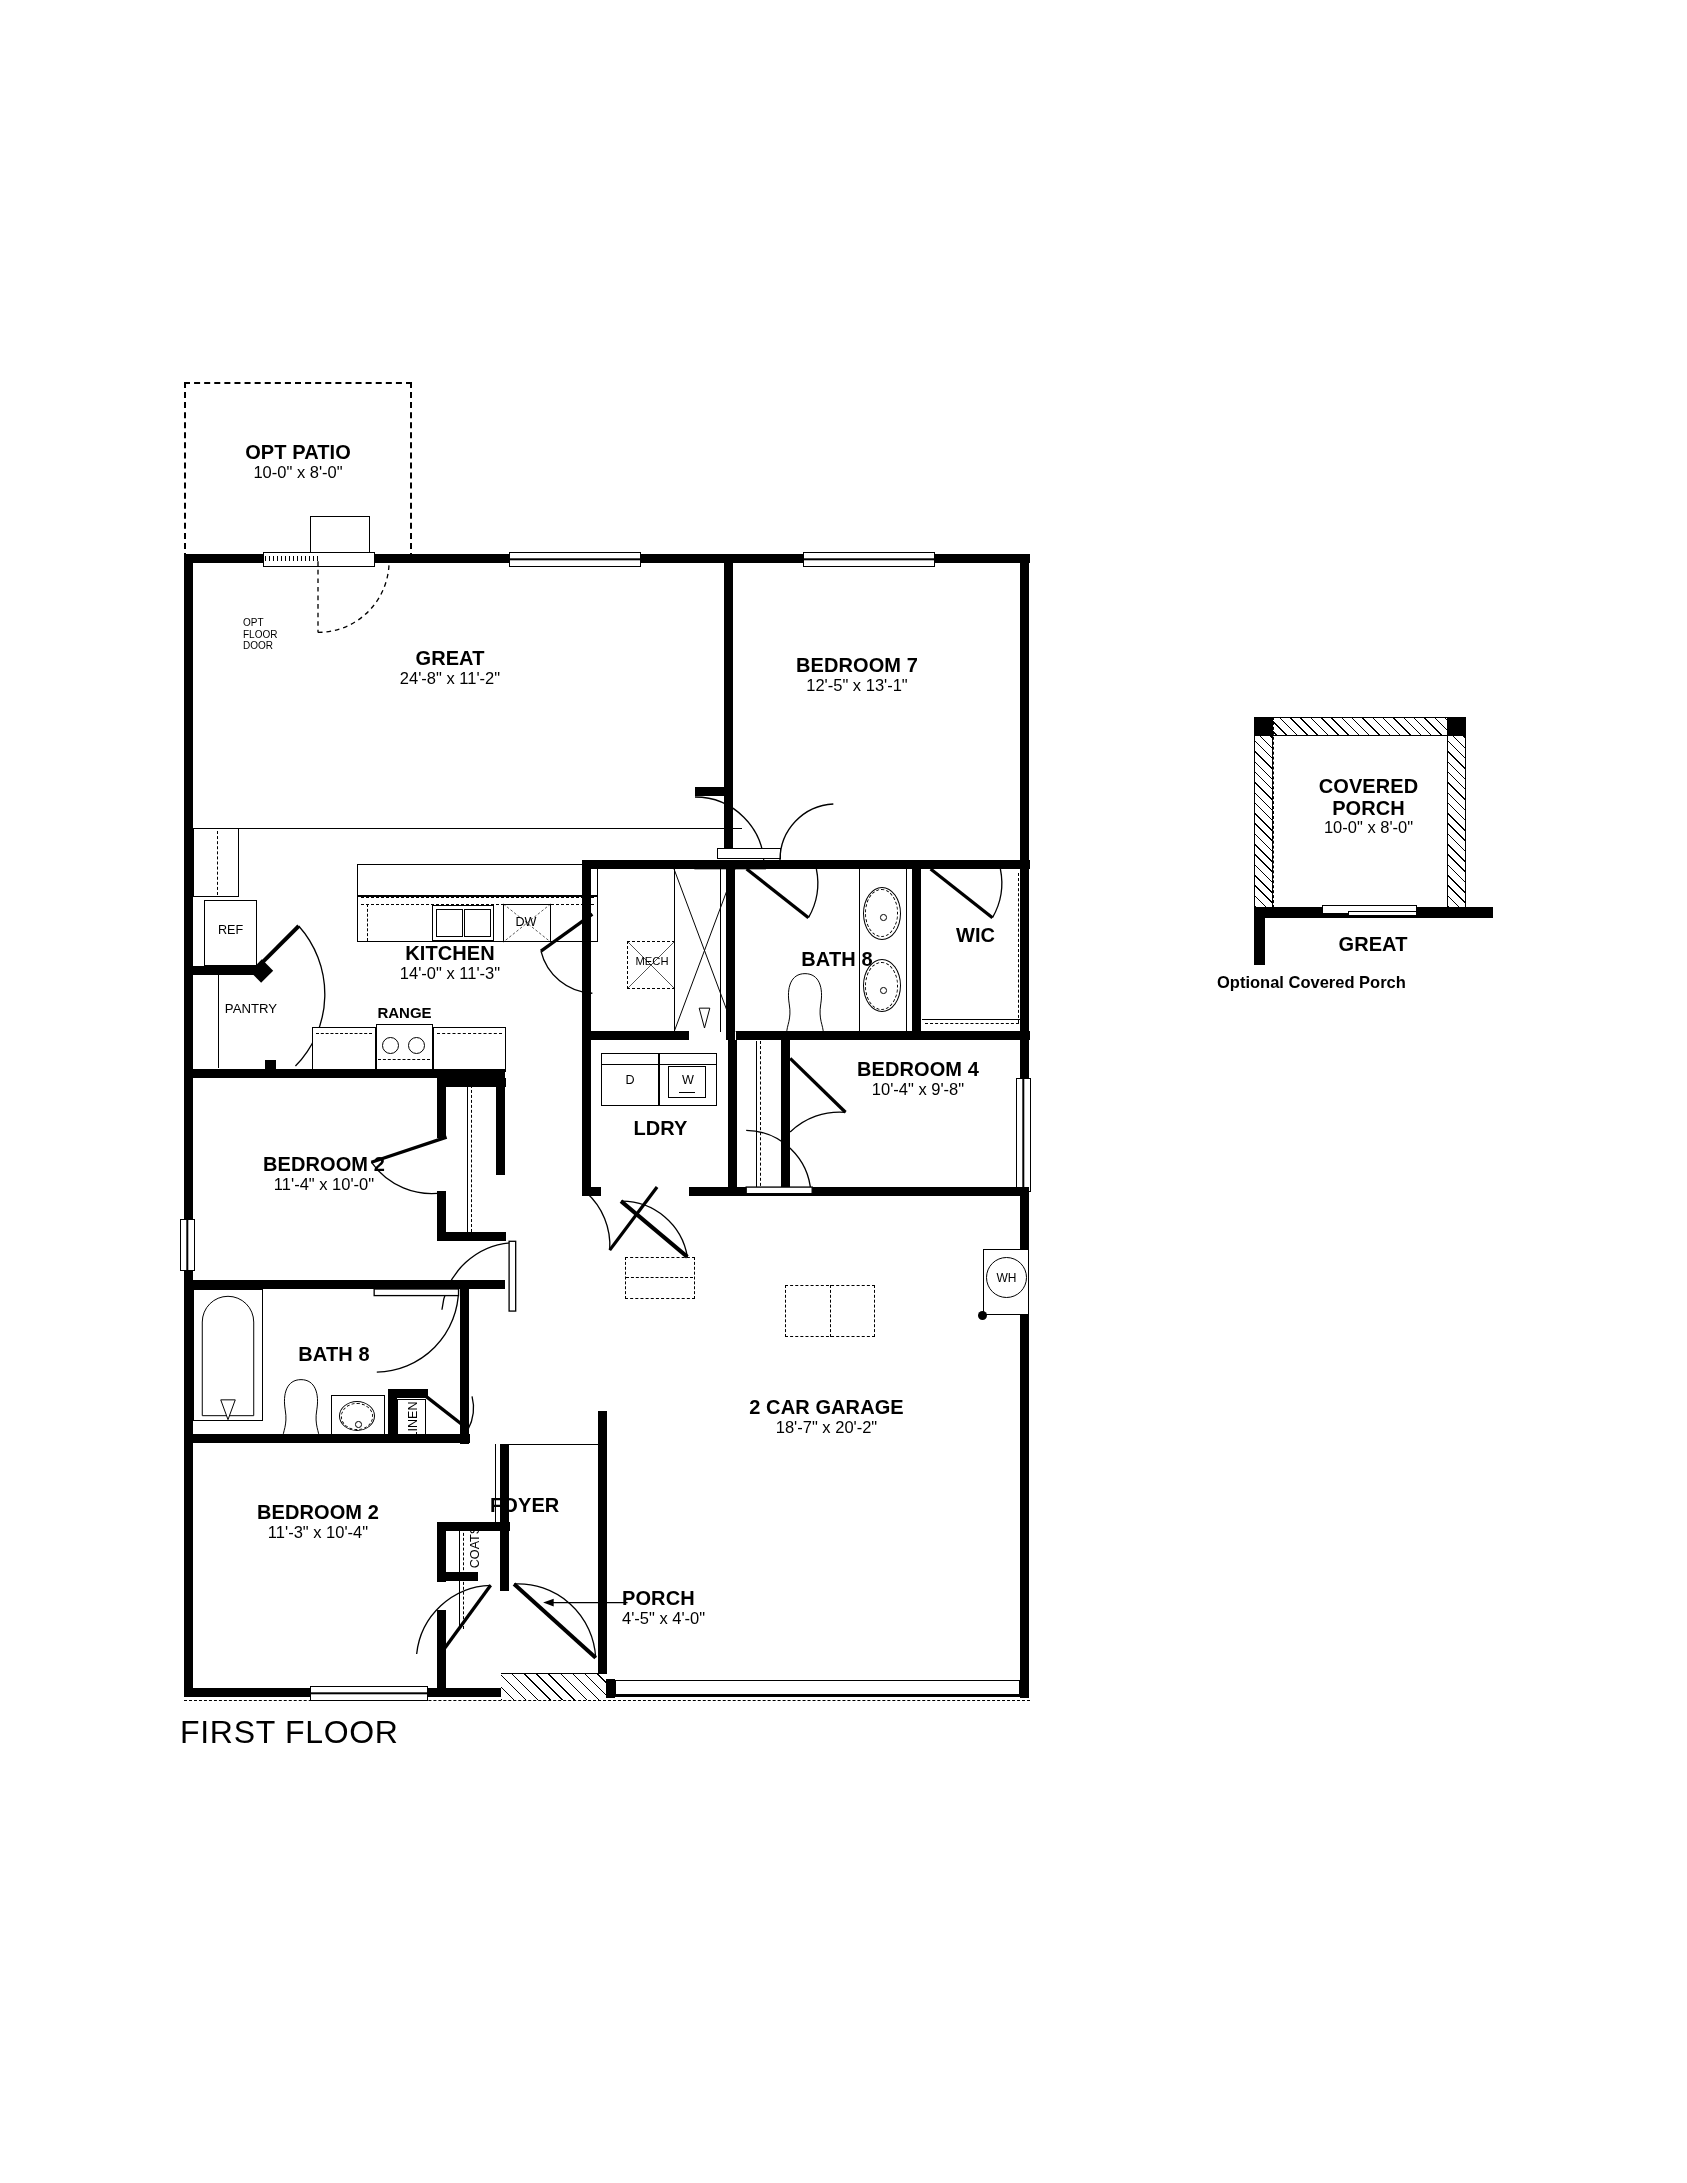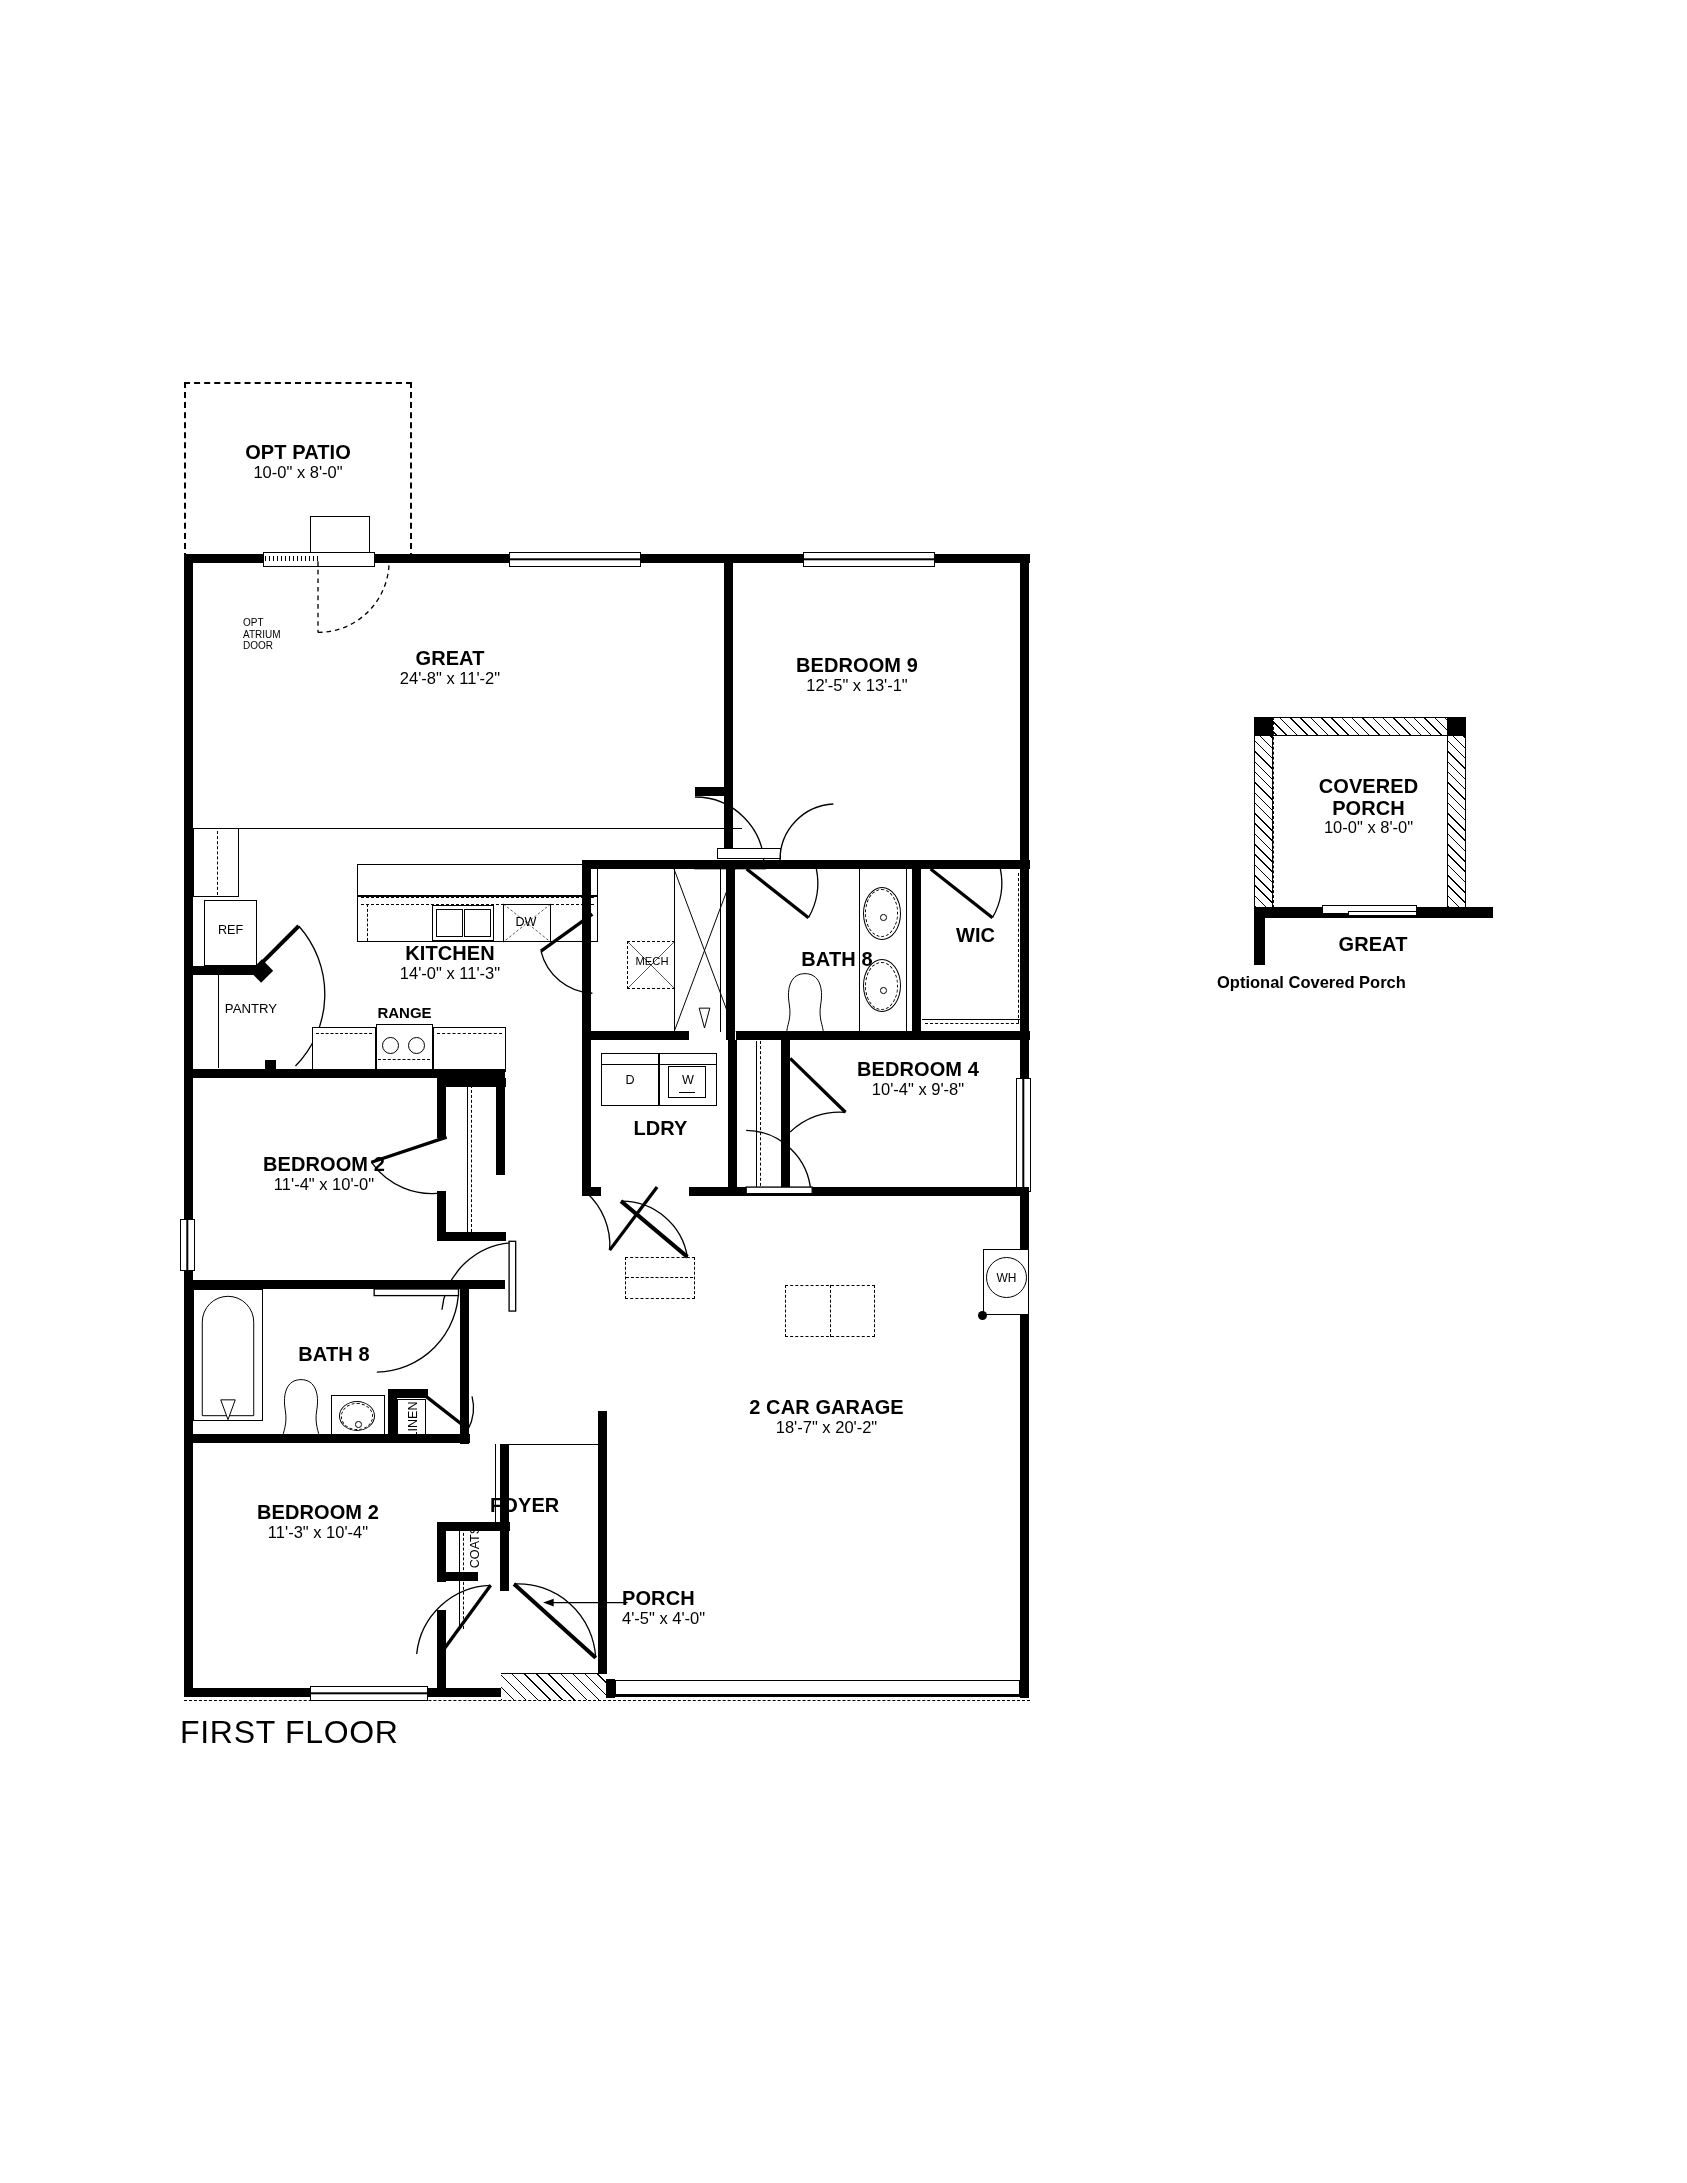--- a/index.html
+++ b/index.html
@@ -250,40 +250,40 @@
   <div class="outline-thin" style="left:263px; top:552px; width:112px; height:14.6px;"></div>
   <div class="thin" style="left:265px; top:556px; width:54px; height:5.3px;
               background-image:repeating-linear-gradient(90deg,#000 0 1.3px,#fff 1.3px 4px); "></div>
 
   <svg class="swing" style="left:318px; top:561px; width:79px; height:73px;" viewBox="0 0 120 110">
     <path d="M 0 0 L 0 108" stroke="#000" stroke-width="2" fill="none" stroke-dasharray="7,6"></path>
     <path d="M 0 108 A 108 108 0 0 0 108 0" stroke="#000" stroke-width="2" fill="none" stroke-dasharray="7,6"></path>
   </svg>
   <div class="tiny-label" style="left:243px; top:577px; width:73px; text-align:left;">
     <div>OPT</div>
-    <div>ATRIUM</div>
+    <div>FLOOR</div>
     <div>DOOR</div>
   </div>
 
   <div class="room-label" style="left:334px; top:648px; width:232px;">
     <div class="room-name">GREAT</div>
     <div class="room-dim">24'-8" x 11'-2"</div>
   </div>
 
   <div class="wall" style="left:724px; top:554px; width:9.3px; height:298px;"></div>
 
   <div class="wall" style="left:695px; top:787px; width:38px; height:9.3px;"></div>
 
   <svg class="swing" style="left:695px; top:797px; width:73px; height:73px;" viewBox="0 0 110 110">
     <path d="M 0 0 A 104 104 0 0 1 104 104" stroke="#000" stroke-width="2" fill="none"></path>
     <rect x="0" y="100" width="106" height="8" fill="#fff" stroke="#000" stroke-width="2"></rect>
   </svg>
 
   <div class="room-label" style="left:748px; top:655px; width:218px;">
-    <div class="room-name">BEDROOM 9</div>
+    <div class="room-name">BEDROOM 7</div>
     <div class="room-dim">12'-5" x 13'-1"</div>
   </div>
 
   <div class="line-h" style="left:193px; top:828px; width:549px;"></div>
 
   <div class="outline-thin" style="left:193px; top:828px; width:46px; height:69px;"></div>
   <div class="dashline-v" style="left:217px; top:831px; height:64px; border-left-width:0.7px;"></div>
 
   <div class="outline-thin" style="left:204px; top:900px; width:53px; height:66px;"></div>
   <div class="label-in" style="left:204px; top:923px; width:53px;">REF</div>

